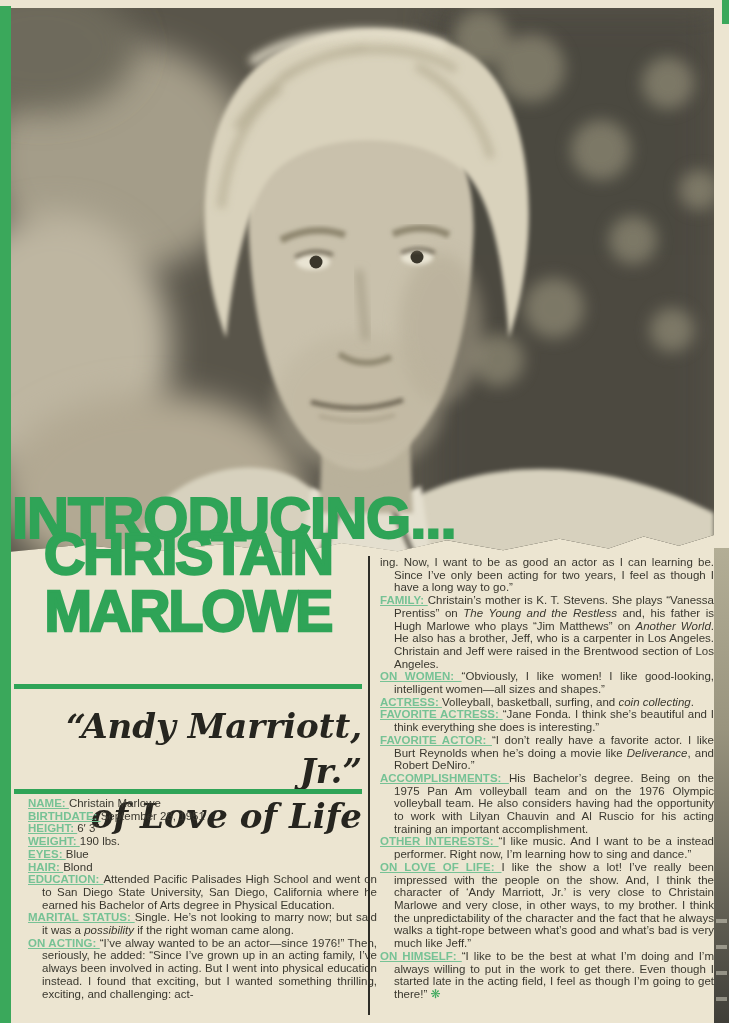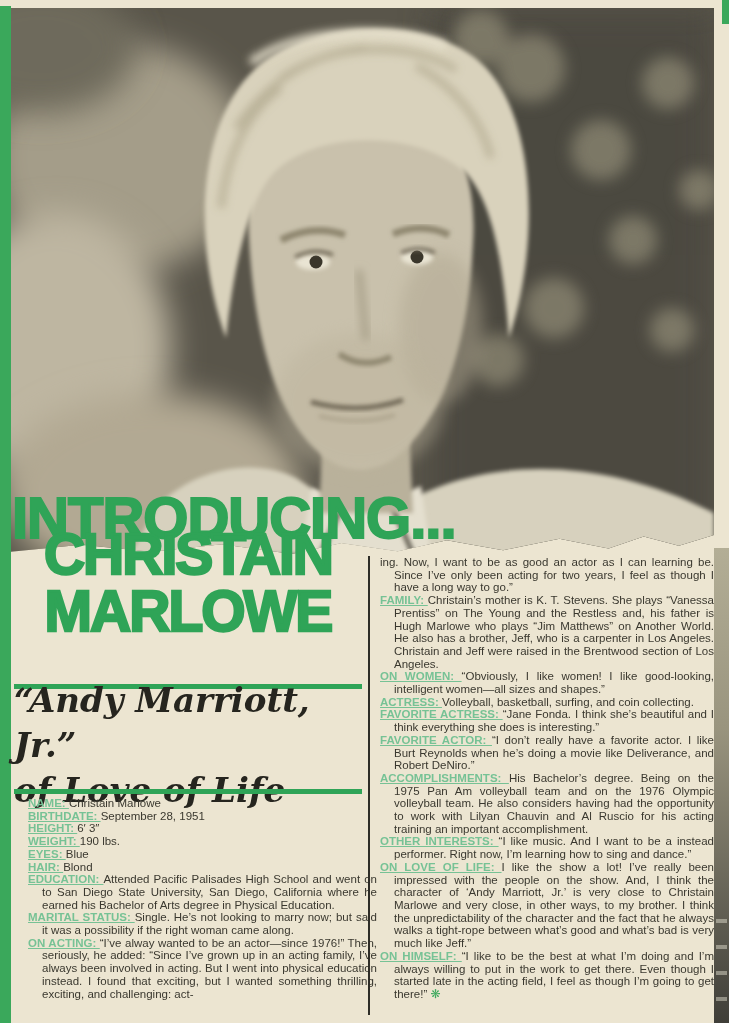--- a/index.html
+++ b/index.html
@@ -28,33 +28,33 @@
   }
   .name-block{
     position:absolute;left:14px;top:526px;width:348px;text-align:center;
     font-size:57px;font-weight:700;letter-spacing:-2px;line-height:57px;
     color:#2fa457;-webkit-text-stroke:2.4px #2fa457;
   }
   .rule{position:absolute;left:14px;width:348px;height:5px;background:#2fa457;}
   .rule1{top:684px;}
   .rule2{top:789px;}
   .quote-block{
-    position:absolute;left:14px;top:678px;width:348px;text-align:left;
+    position:absolute;left:14px;top:704px;width:348px;text-align:right;
     font-family:"DejaVu Serif",serif;font-style:italic;font-weight:700;
     font-size:34px;line-height:45px;color:#26251f;letter-spacing:0;
   }
   
   .col{position:absolute;color:#3a382f;}
   .col-left{left:28px;top:797px;width:349px;}
   .col-right{left:380px;top:556px;width:334px;}
   .divider{position:absolute;left:368px;top:556px;width:2px;height:459px;background:#2e2d27;}
   .entry{margin:0;padding-left:14px;text-indent:-14px;
     font-size:11.5px;line-height:12.7px;text-align:justify;}
   .entry .label{color:#76c295;font-weight:bold;text-decoration:underline;}
-  .em{}
+  .em{font-style:italic;}
   .orn{color:#3aa85b;font-style:normal;font-size:12px;}
 </style>
 </head>
 <body>
 
 <div class="page">
 
   <div class="photo">
     <svg viewBox="0 0 703 546" preserveAspectRatio="none">
       <defs>

